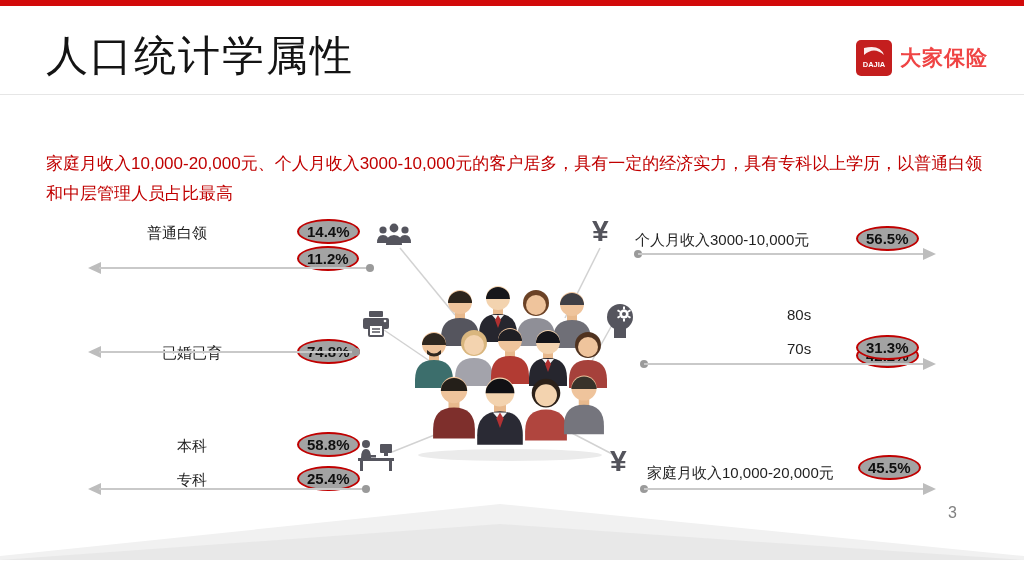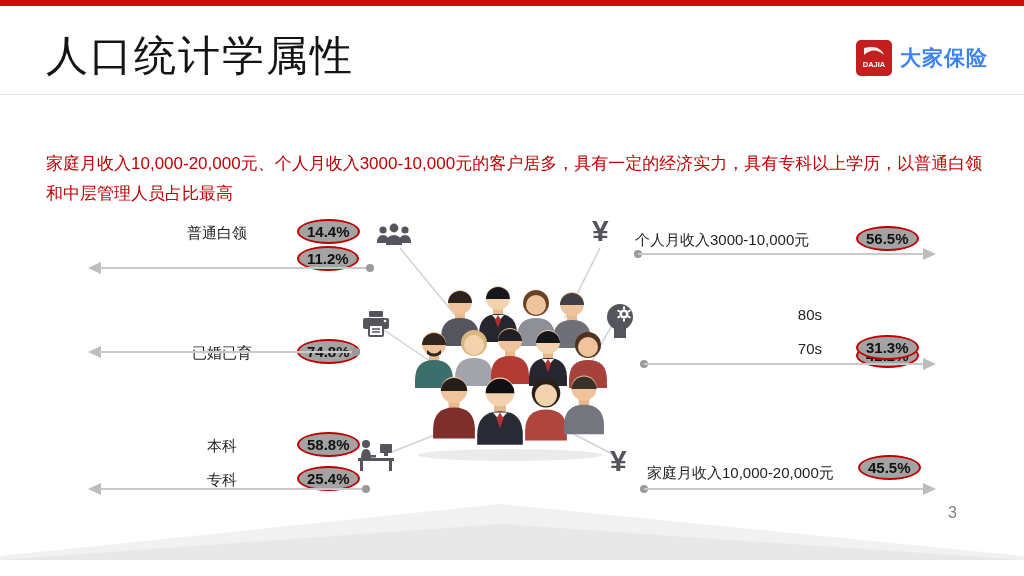--- a/index.html
+++ b/index.html
@@ -2,26 +2,26 @@
 <html><head>
 <meta charset="utf-8">
 <style>
   html,body{margin:0;padding:0;background:#fff;}
   .slide{position:relative;width:1024px;height:560px;background:#fff;overflow:hidden;
          font-family:"Liberation Sans","DejaVu Sans",sans-serif;color:#1a1a1a;}
   .topbar{position:absolute;left:0;top:0;width:100%;height:6px;background:#D20A0A;}
   .title{position:absolute;left:46px;top:28px;font-size:42px;font-weight:500;color:#141414;letter-spacing:2px;}
   .title-rule{position:absolute;left:0;top:94px;width:100%;height:1px;background:#E6E6E6;}
   .logo{position:absolute;right:36px;top:40px;display:flex;align-items:center;gap:8px;}
-  .logo-text{font-size:21px;font-weight:bold;color:#3b82f6;letter-spacing:1px;}
+  .logo-text{font-size:21px;font-weight:bold;color:#ef4444;letter-spacing:1px;}
   .intro{position:absolute;left:46px;color:#C00000;font-size:17px;line-height:30px;width:950px;}
   .intro1{top:98px;}
   .intro2{top:132px;}
   .lbl{position:absolute;font-size:15px;color:#1F1F1F;background:#fff;padding:0 2px;white-space:nowrap;}
-  .lbl.r{text-align:right;}
+  .lbl.r{}
   .oval{position:absolute;border:2px solid #C00000;border-radius:50%;padding:2px 8px;
         font-size:15px;font-weight:bold;color:#101010;background:#a3a3a3;white-space:nowrap;}
   .yen{position:absolute;font-size:30px;font-weight:bold;color:#54545C;line-height:1;}
   .icon{position:absolute;}
   .pagenum{position:absolute;left:948px;top:504px;font-size:16px;color:#808080;}
   .arrow{position:absolute;height:12px;}
   .arrow .shaft{position:absolute;top:5px;height:2px;background:#C9C9C9;}
   .arrow.left .shaft{left:11px;right:4px;}
   .arrow.right .shaft{left:4px;right:11px;}
   .arrow .head{position:absolute;top:0;width:0;height:0;border-top:6px solid transparent;border-bottom:6px solid transparent;}

